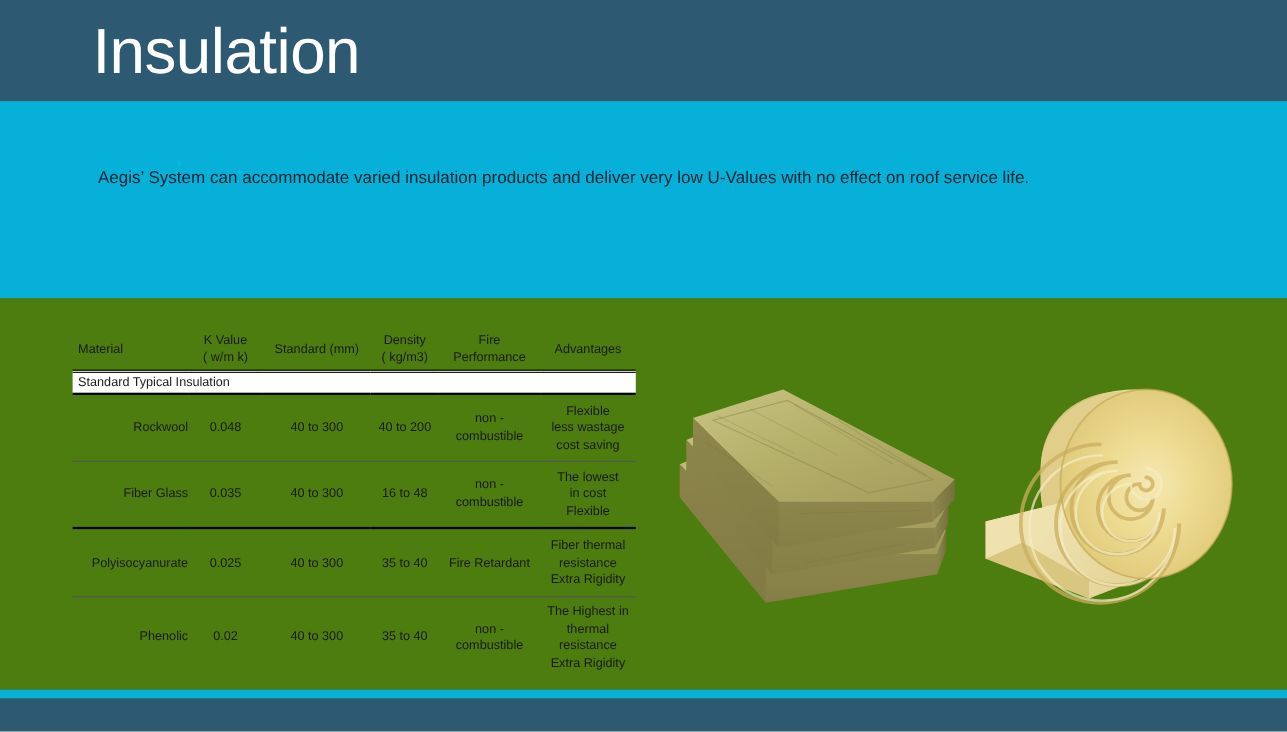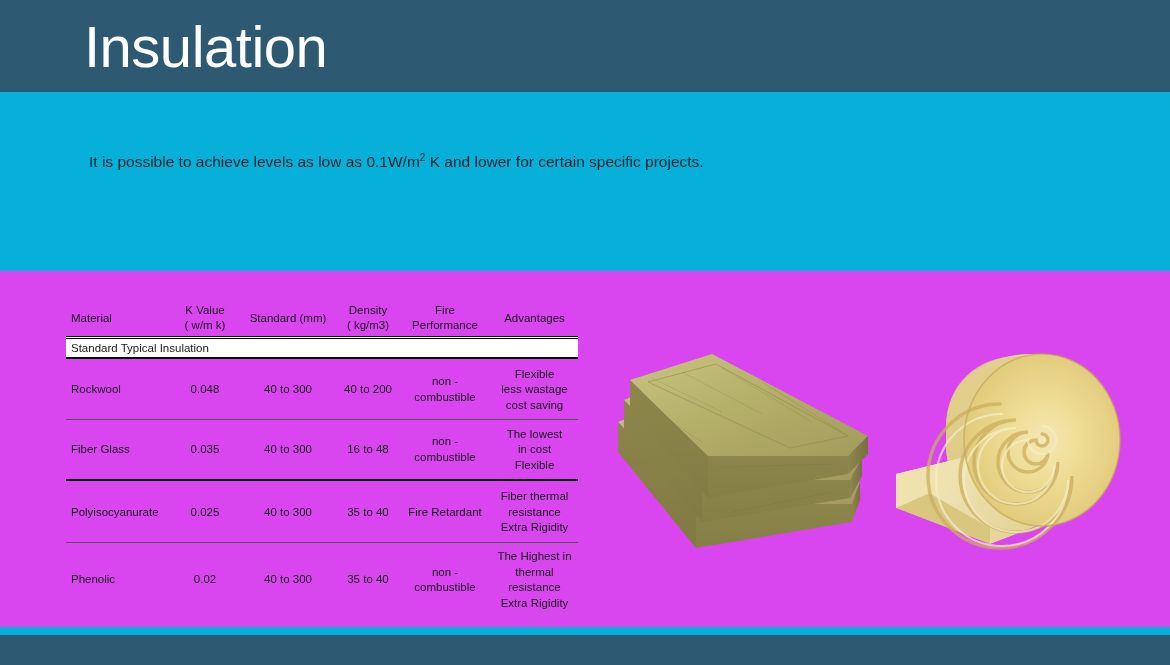--- a/index.html
+++ b/index.html
@@ -5,21 +5,21 @@
   * { box-sizing: border-box; margin: 0; padding: 0; }
   html, body {
     width: 1170px; height: 665px;
     background: #ffffff;
     font-family: "Liberation Sans", sans-serif;
     overflow: hidden;
   }
   .slide {
     position: relative;
     width: 1170px; height: 665px;
-    background: #d946ef;
+    background: #4d7c0f;
   }
 
   
   .title-band {
     position: absolute; left: 0; top: 0;
     width: 1170px; height: 92px;
     background: #2d5a72;
   }
   .slide-title {
     position: absolute; left: 84px; top: 14px;
@@ -124,21 +124,21 @@
     height: 3px; font-size: 0; line-height: 0;
   }
 
   tr.data td {
     text-align: center;
     line-height: 15.5px;
     padding: 6px 0 6px 0;
     font-size: 11.5px;
   }
   tr.data td.mat {
-    text-align: left;
+    text-align: right;
     padding-left: 5px;
     vertical-align: middle;
   }
   tr.data td.multi { line-height: 15.5px; }
   tr.rule-bottom td {
     border-top: 1px solid #555;
     height: 1px; font-size: 0; line-height: 0;
   }
   .nowrap { white-space: nowrap; }
 
@@ -155,21 +155,21 @@
 </head>
 <body>
 
 <div class="slide">
 
   <div class="title-band"></div>
   <div class="slide-title">Insulation</div>
 
   <div class="cyan-band"></div>
   <div class="body-text">
-    <div class="body-line"><span>It is possible to achieve levels as low as 0.1W/m</span><sup>2</sup><span> K and lower for certain specific projects.</span></div>
+    <div class="body-line">Aegis’ System can accommodate varied insulation products and deliver very low U-Values with no effect on roof service life.</div>
   </div>
 
   <div class="table-wrap">
     <table class="spec">
       <colgroup>
         <col class="c-mat">
           <col class="c-k">
           <col class="c-thick">
         <col class="c-dens">
           <col class="c-fire">

